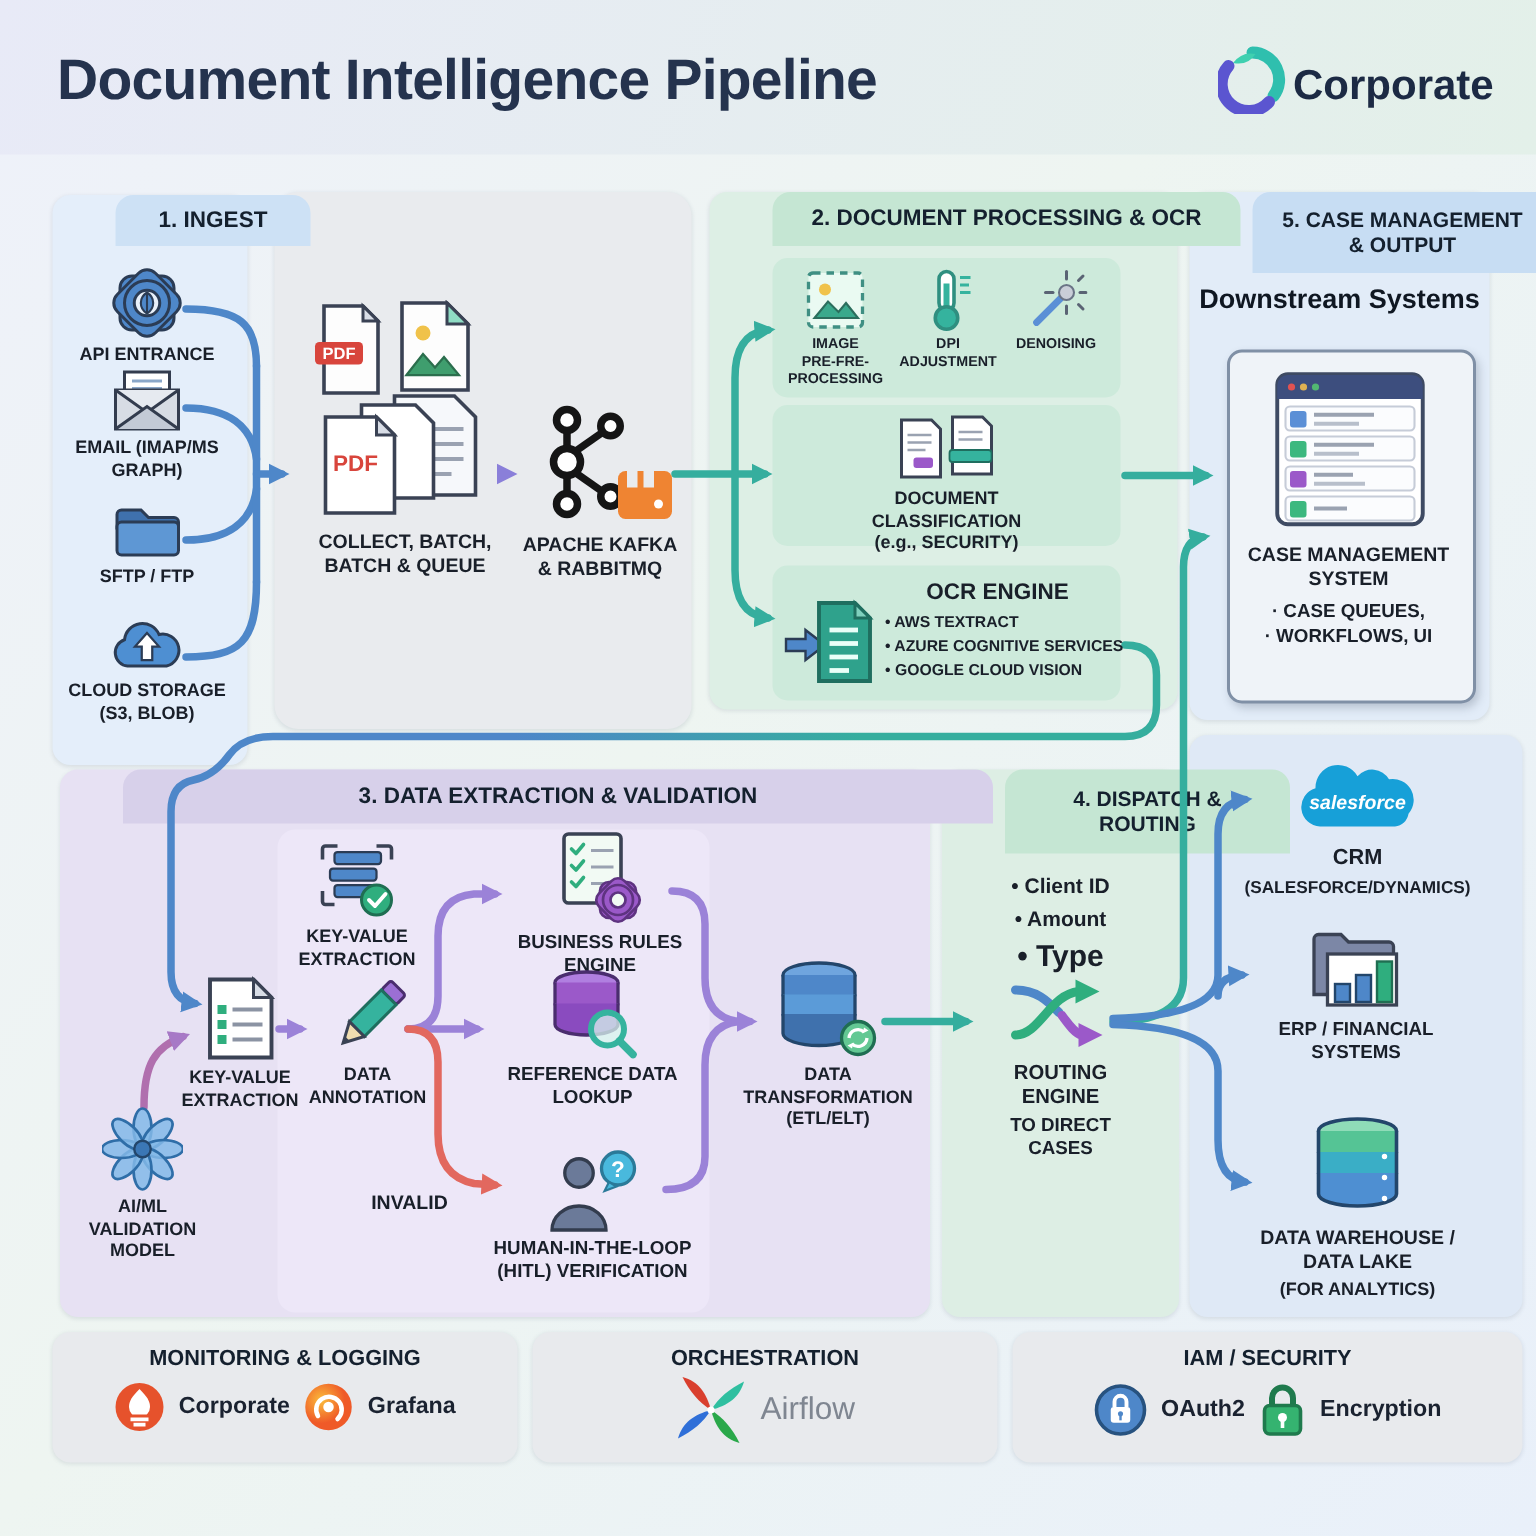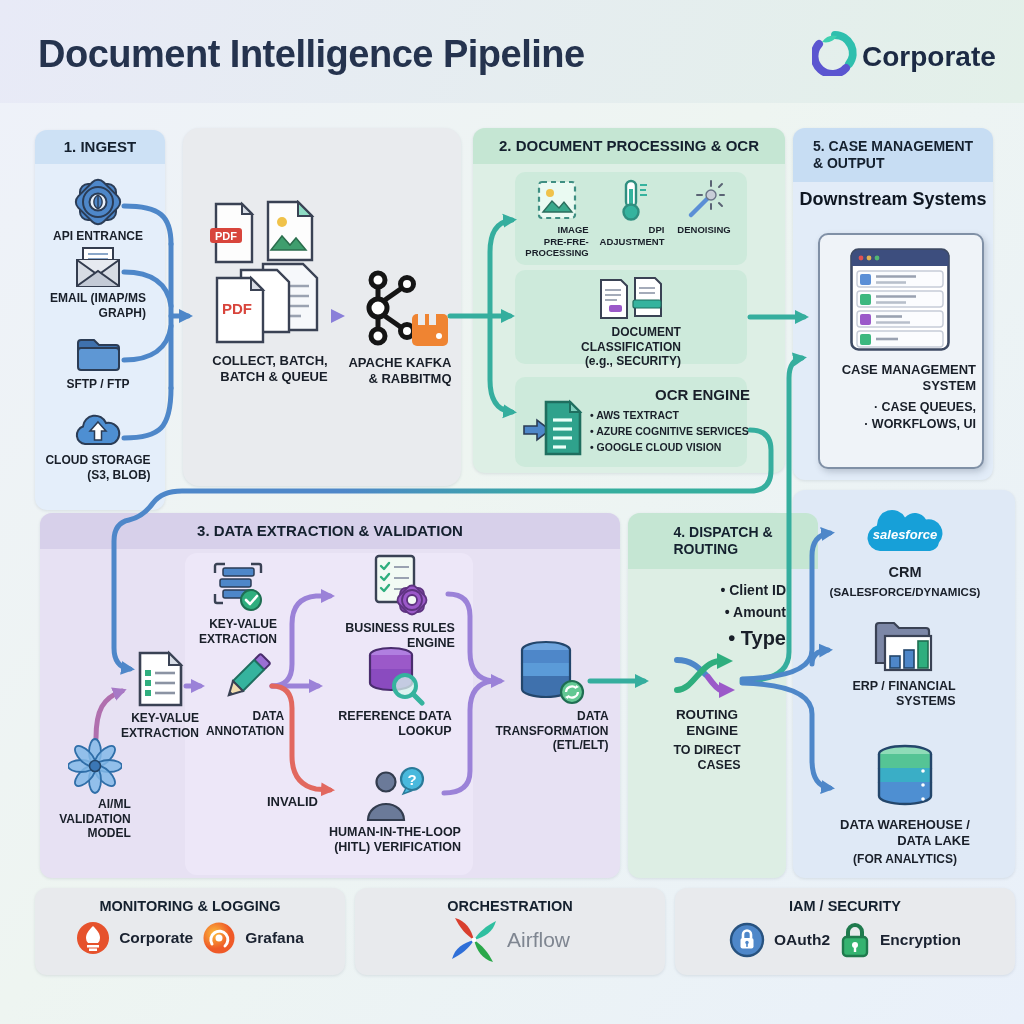--- a/index.html
+++ b/index.html
@@ -6,25 +6,25 @@
   #stage{position:relative;width:1024px;height:1024px;overflow:hidden;
     font-family:"Liberation Sans",sans-serif;
     background:linear-gradient(130deg,#eef1fa 0%,#eef5f1 45%,#e9f0fa 100%);}
   .hdr{position:absolute;left:0;top:0;width:1024px;height:103px;
     background:linear-gradient(110deg,#e8eaf7 0%,#e3f0e9 100%);}
   #title{position:absolute;left:38px;top:33px;font-size:38px;font-weight:800;
     color:#25334e;letter-spacing:-.5px;}
   #brand{position:absolute;left:862px;top:41px;font-size:28px;font-weight:700;color:#1c2a44;}
   .panel{position:absolute;border-radius:12px;box-shadow:0 1px 3px rgba(80,90,110,.14);}
   .band{position:absolute;display:flex;align-items:center;justify-content:center;
-    font-weight:700;color:#14202e;white-space:pre-line;
-    border-radius:12px 12px 0 0;z-index:2;font-size:15px;line-height:1.25;}
+    font-weight:700;color:#14202e;text-align:center;white-space:pre-line;
+    border-radius:12px 12px 0 0;z-index:2;font-size:15px;line-height:1.25;margin-left:42px;}
   .sub{position:absolute;border-radius:10px;z-index:1;}
   .node{position:absolute;display:flex;flex-direction:column;align-items:center;gap:3px;z-index:4;}
-  .nl{font-weight:700;color:#191f29;text-align:right;white-space:pre-line;line-height:1.22;font-size:12px;}
+  .nl{font-weight:700;color:#191f29;text-align:center;white-space:pre-line;line-height:1.22;font-size:12px;}
   .abs{position:absolute;z-index:4;}
   #wires{position:absolute;left:0;top:0;z-index:3;pointer-events:none;}
   #case-card{position:absolute;left:818px;top:233px;width:162px;height:232px;
     background:#eff3f8;border:2px solid #8090a6;border-radius:10px;z-index:2;
     box-shadow:2px 3px 6px rgba(60,70,90,.25);}
   .ftitle{margin-top:10px;font-size:14.5px;font-weight:700;color:#14202e;text-align:center;}
   .frow{display:flex;align-items:center;justify-content:center;gap:9px;margin-top:7px;}
   .fitem{font-size:15.5px;font-weight:600;color:#1a2230;}
   .fpanel{position:absolute;border-radius:12px;background:#e8eaed;height:87px;top:888px;
     box-shadow:0 1px 3px rgba(80,90,110,.14);z-index:2;}

